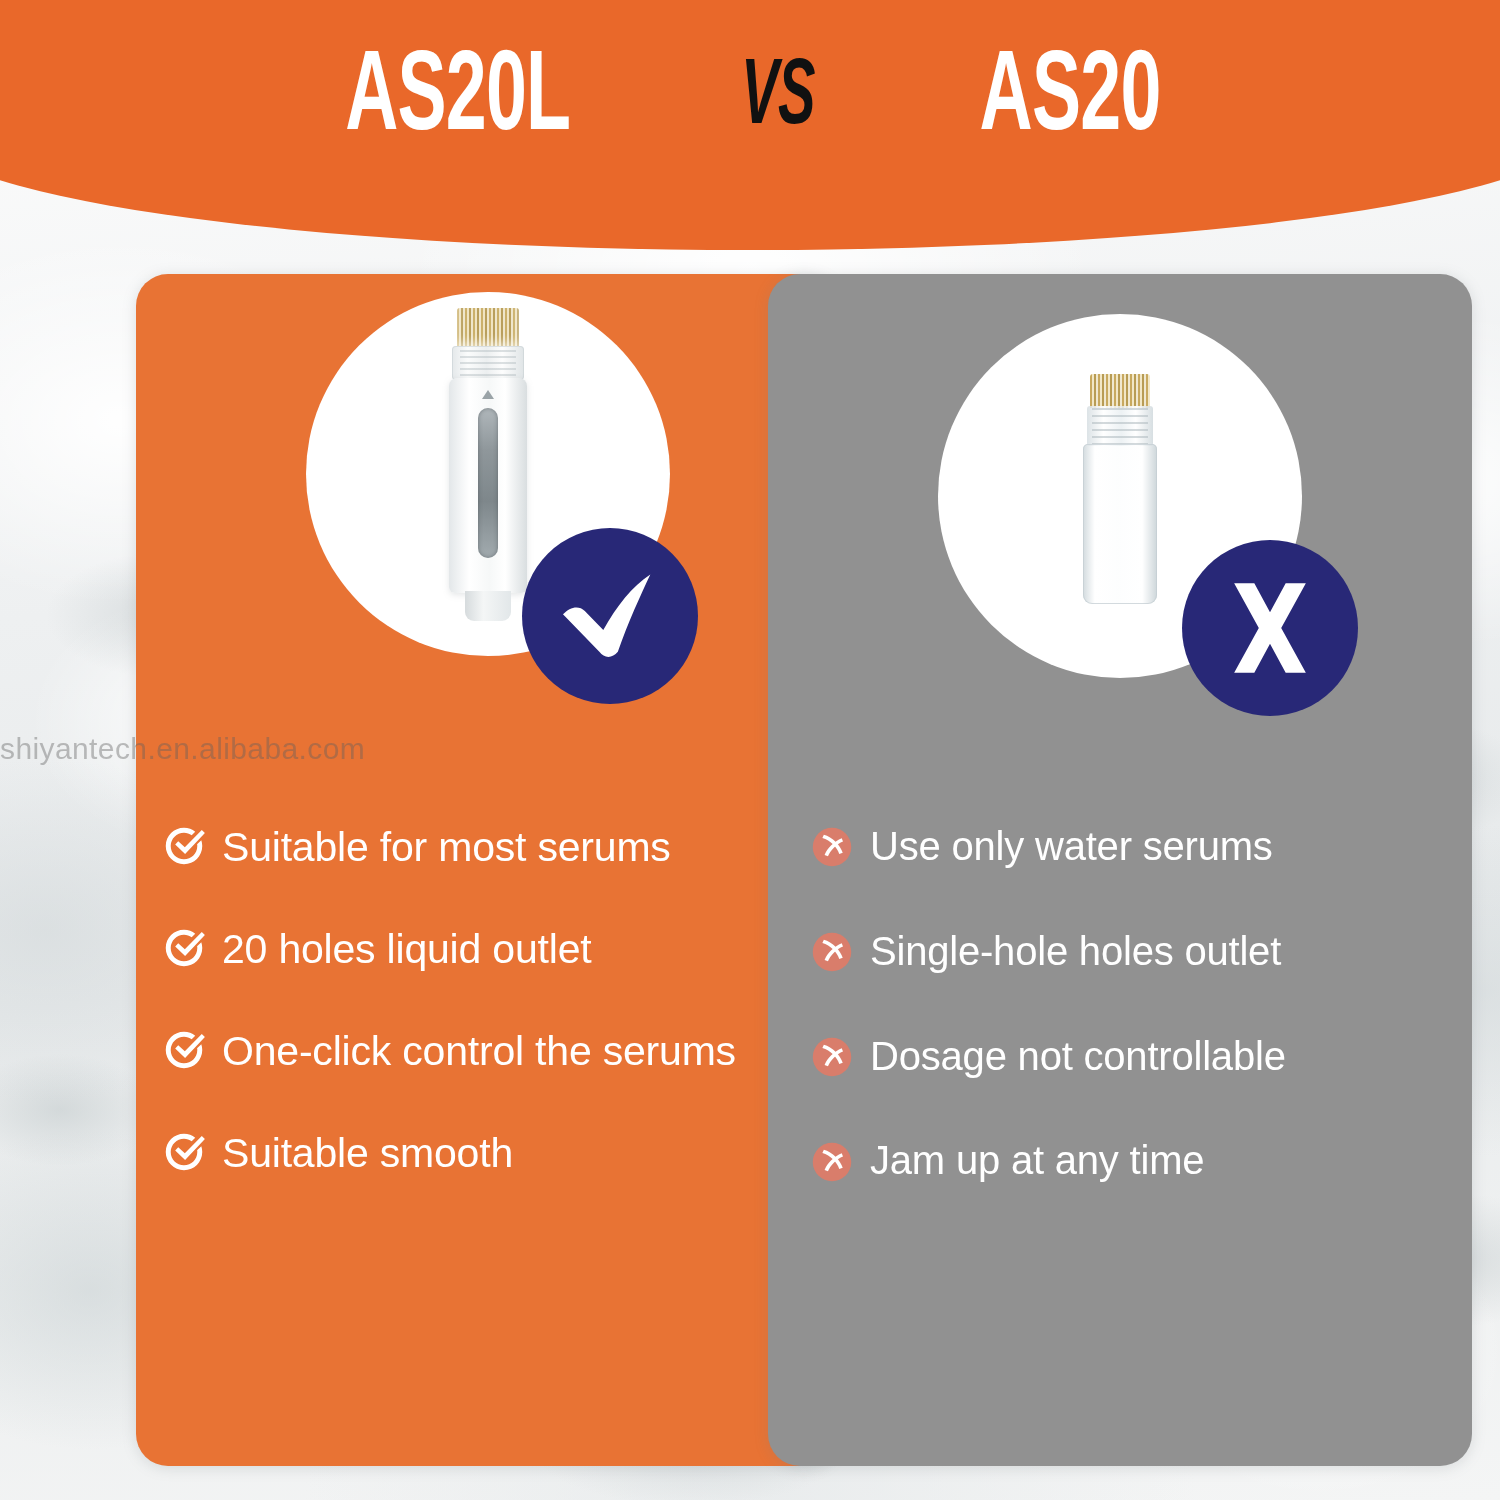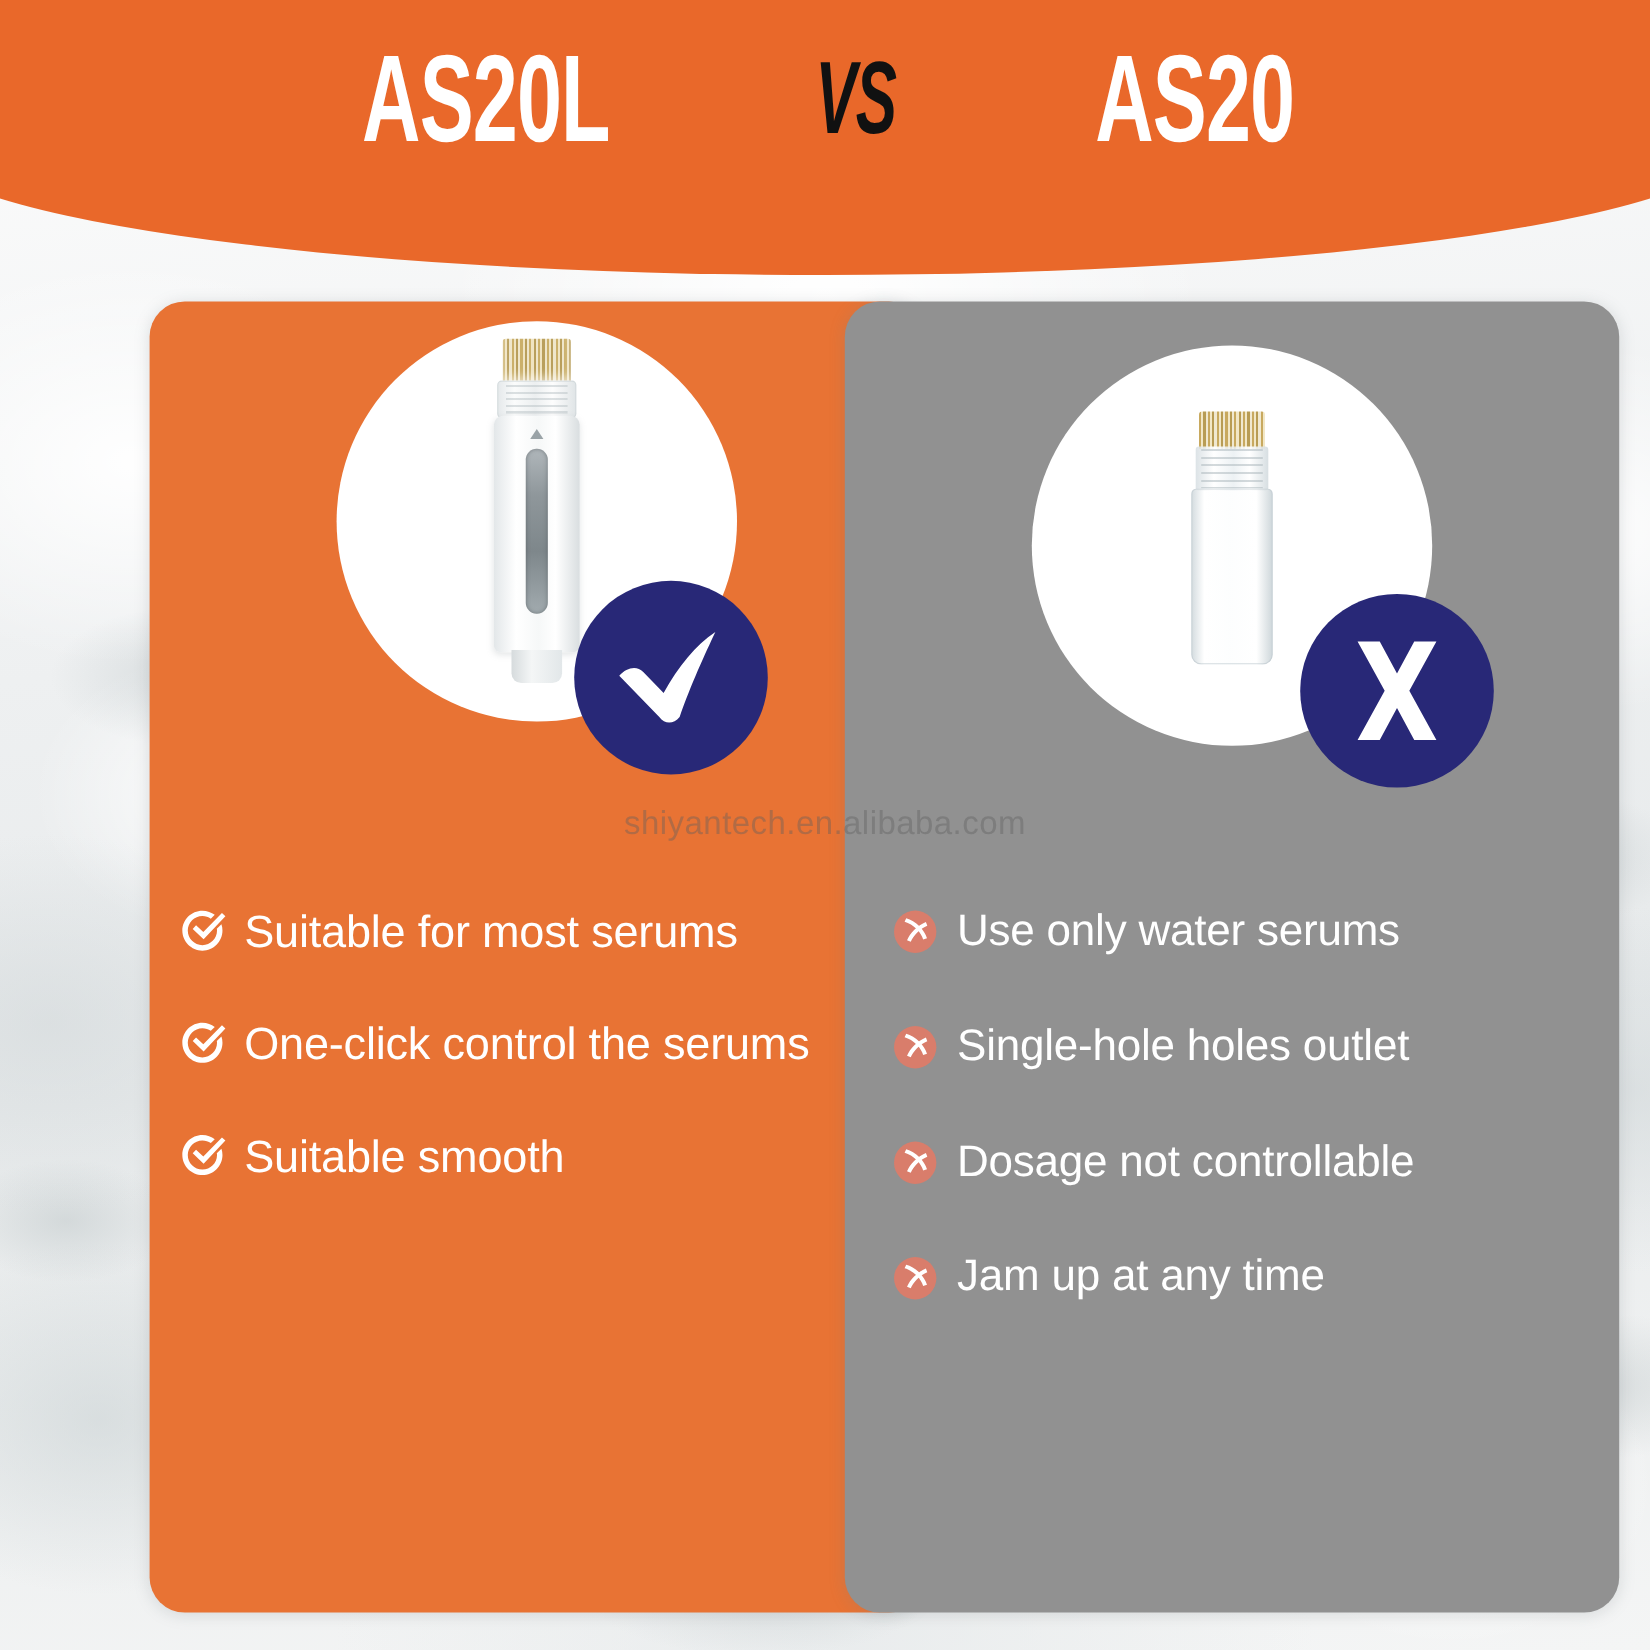--- a/index.html
+++ b/index.html
@@ -48,21 +48,21 @@
     position:absolute; top:-40px; left:-80px;
     width:1660px; height:290px;
     background:#e9682a;
     border-radius:0 0 50% 50% / 0 0 42% 42%;
     z-index:3;
   }
   .header-inner{
     position:absolute; top:40px; left:80px;
     width:1500px; height:180px;
     display:flex; align-items:center; justify-content:center;
-    gap:16px;
+    gap:0;
   }
   .title-word{
     font-family:"Liberation Sans", sans-serif;
     font-weight:bold;
     font-size:92px;
     letter-spacing:-1px;
     line-height:1;
     transform:scaleX(.80) scaleY(1.22);
     transform-origin:center;
   }
@@ -197,21 +197,20 @@
     z-index:4;
     display:flex; align-items:center; justify-content:center;
   }
   .badge-check{ left:522px; top:528px; }
   .badge-cross{ left:1182px; top:540px; }
   .badge svg{ width:112px; height:112px; display:block; }
 
   
   .watermark{
     position:absolute; left:0; right:0; top:732px;
-    text-align:center;
     z-index:6;
     font-size:30px;
     color:rgba(95,95,95,.40);
     letter-spacing:.4px;
     pointer-events:none;
     font-family:"Liberation Sans", sans-serif;
   }
 
   
   .features{
@@ -278,20 +277,29 @@
       <div class="feat">
         <span class="feat-icon">
           <svg viewBox="0 0 48 48" aria-hidden="true">
             <path d="M24 4.2c-11 0-19.9 8.9-19.9 19.8S13 43.9 24 43.9s19.9-8.9 19.9-19.9c0-2.2-.36-4.3-1.03-6.27l-4.6 4.45c.2 .6 .23 1.2 .23 1.82 0 7.99-6.5 14.5-14.5 14.5S9.5 31.99 9.5 24 16 9.5 24 9.5c3.1 0 6 .98 8.35 2.64l3.9-3.77C33 5.9 28.7 4.2 24 4.2z" fill="#ffffff"></path>
             <path d="M14.4 22.3l3.3-3.6 7.2 6.7L43.4 6.6l3.4 3.1-21.6 22.9z" fill="#ffffff"></path>
           </svg>
         </span>
         <span class="feat-text">Suitable for most serums</span>
       </div>
 
+      <div class="feat">
+        <span class="feat-icon">
+          <svg viewBox="0 0 48 48" aria-hidden="true">
+            <path d="M24 4.2c-11 0-19.9 8.9-19.9 19.8S13 43.9 24 43.9s19.9-8.9 19.9-19.9c0-2.2-.36-4.3-1.03-6.27l-4.6 4.45c.2 .6 .23 1.2 .23 1.82 0 7.99-6.5 14.5-14.5 14.5S9.5 31.99 9.5 24 16 9.5 24 9.5c3.1 0 6 .98 8.35 2.64l3.9-3.77C33 5.9 28.7 4.2 24 4.2z" fill="#ffffff"></path>
+            <path d="M14.4 22.3l3.3-3.6 7.2 6.7L43.4 6.6l3.4 3.1-21.6 22.9z" fill="#ffffff"></path>
+          </svg>
+        </span>
+        <span class="feat-text">20 holes liquid outlet</span>
+      </div>
 
       <div class="feat">
         <span class="feat-icon">
           <svg viewBox="0 0 48 48" aria-hidden="true">
             <path d="M24 4.2c-11 0-19.9 8.9-19.9 19.8S13 43.9 24 43.9s19.9-8.9 19.9-19.9c0-2.2-.36-4.3-1.03-6.27l-4.6 4.45c.2 .6 .23 1.2 .23 1.82 0 7.99-6.5 14.5-14.5 14.5S9.5 31.99 9.5 24 16 9.5 24 9.5c3.1 0 6 .98 8.35 2.64l3.9-3.77C33 5.9 28.7 4.2 24 4.2z" fill="#ffffff"></path>
             <path d="M14.4 22.3l3.3-3.6 7.2 6.7L43.4 6.6l3.4 3.1-21.6 22.9z" fill="#ffffff"></path>
           </svg>
         </span>
         <span class="feat-text">One-click control the serums</span>
       </div>

